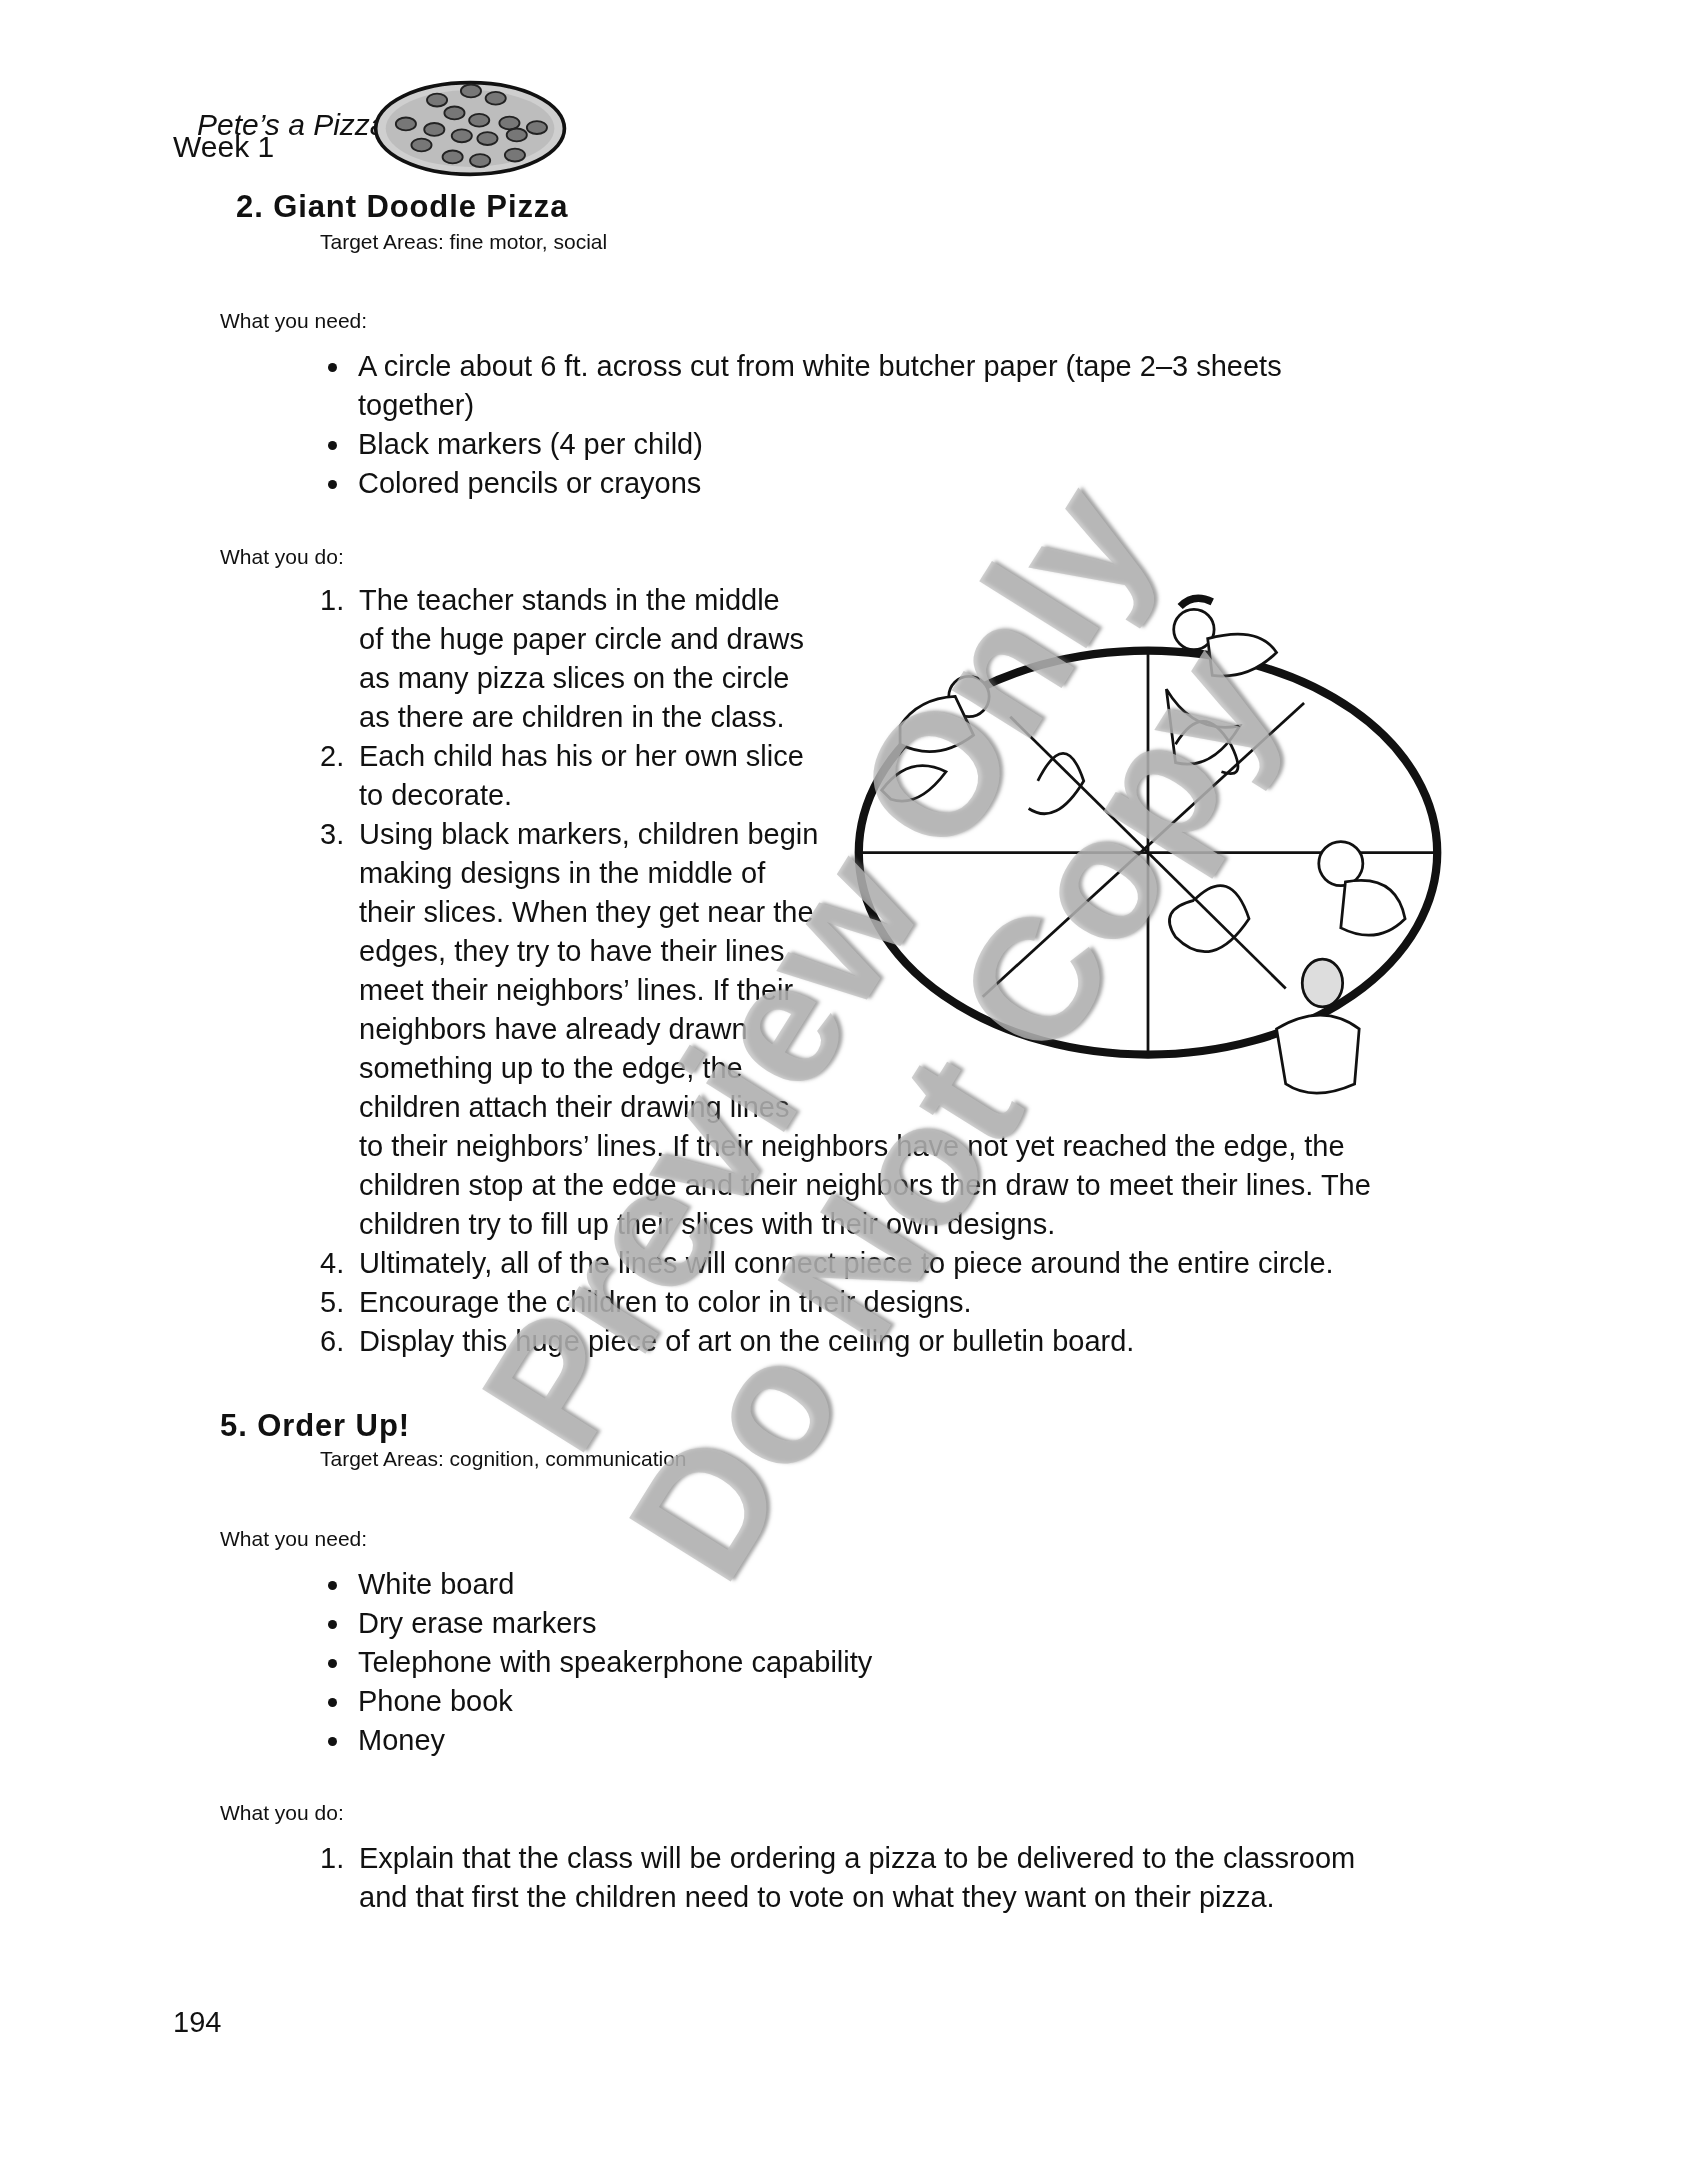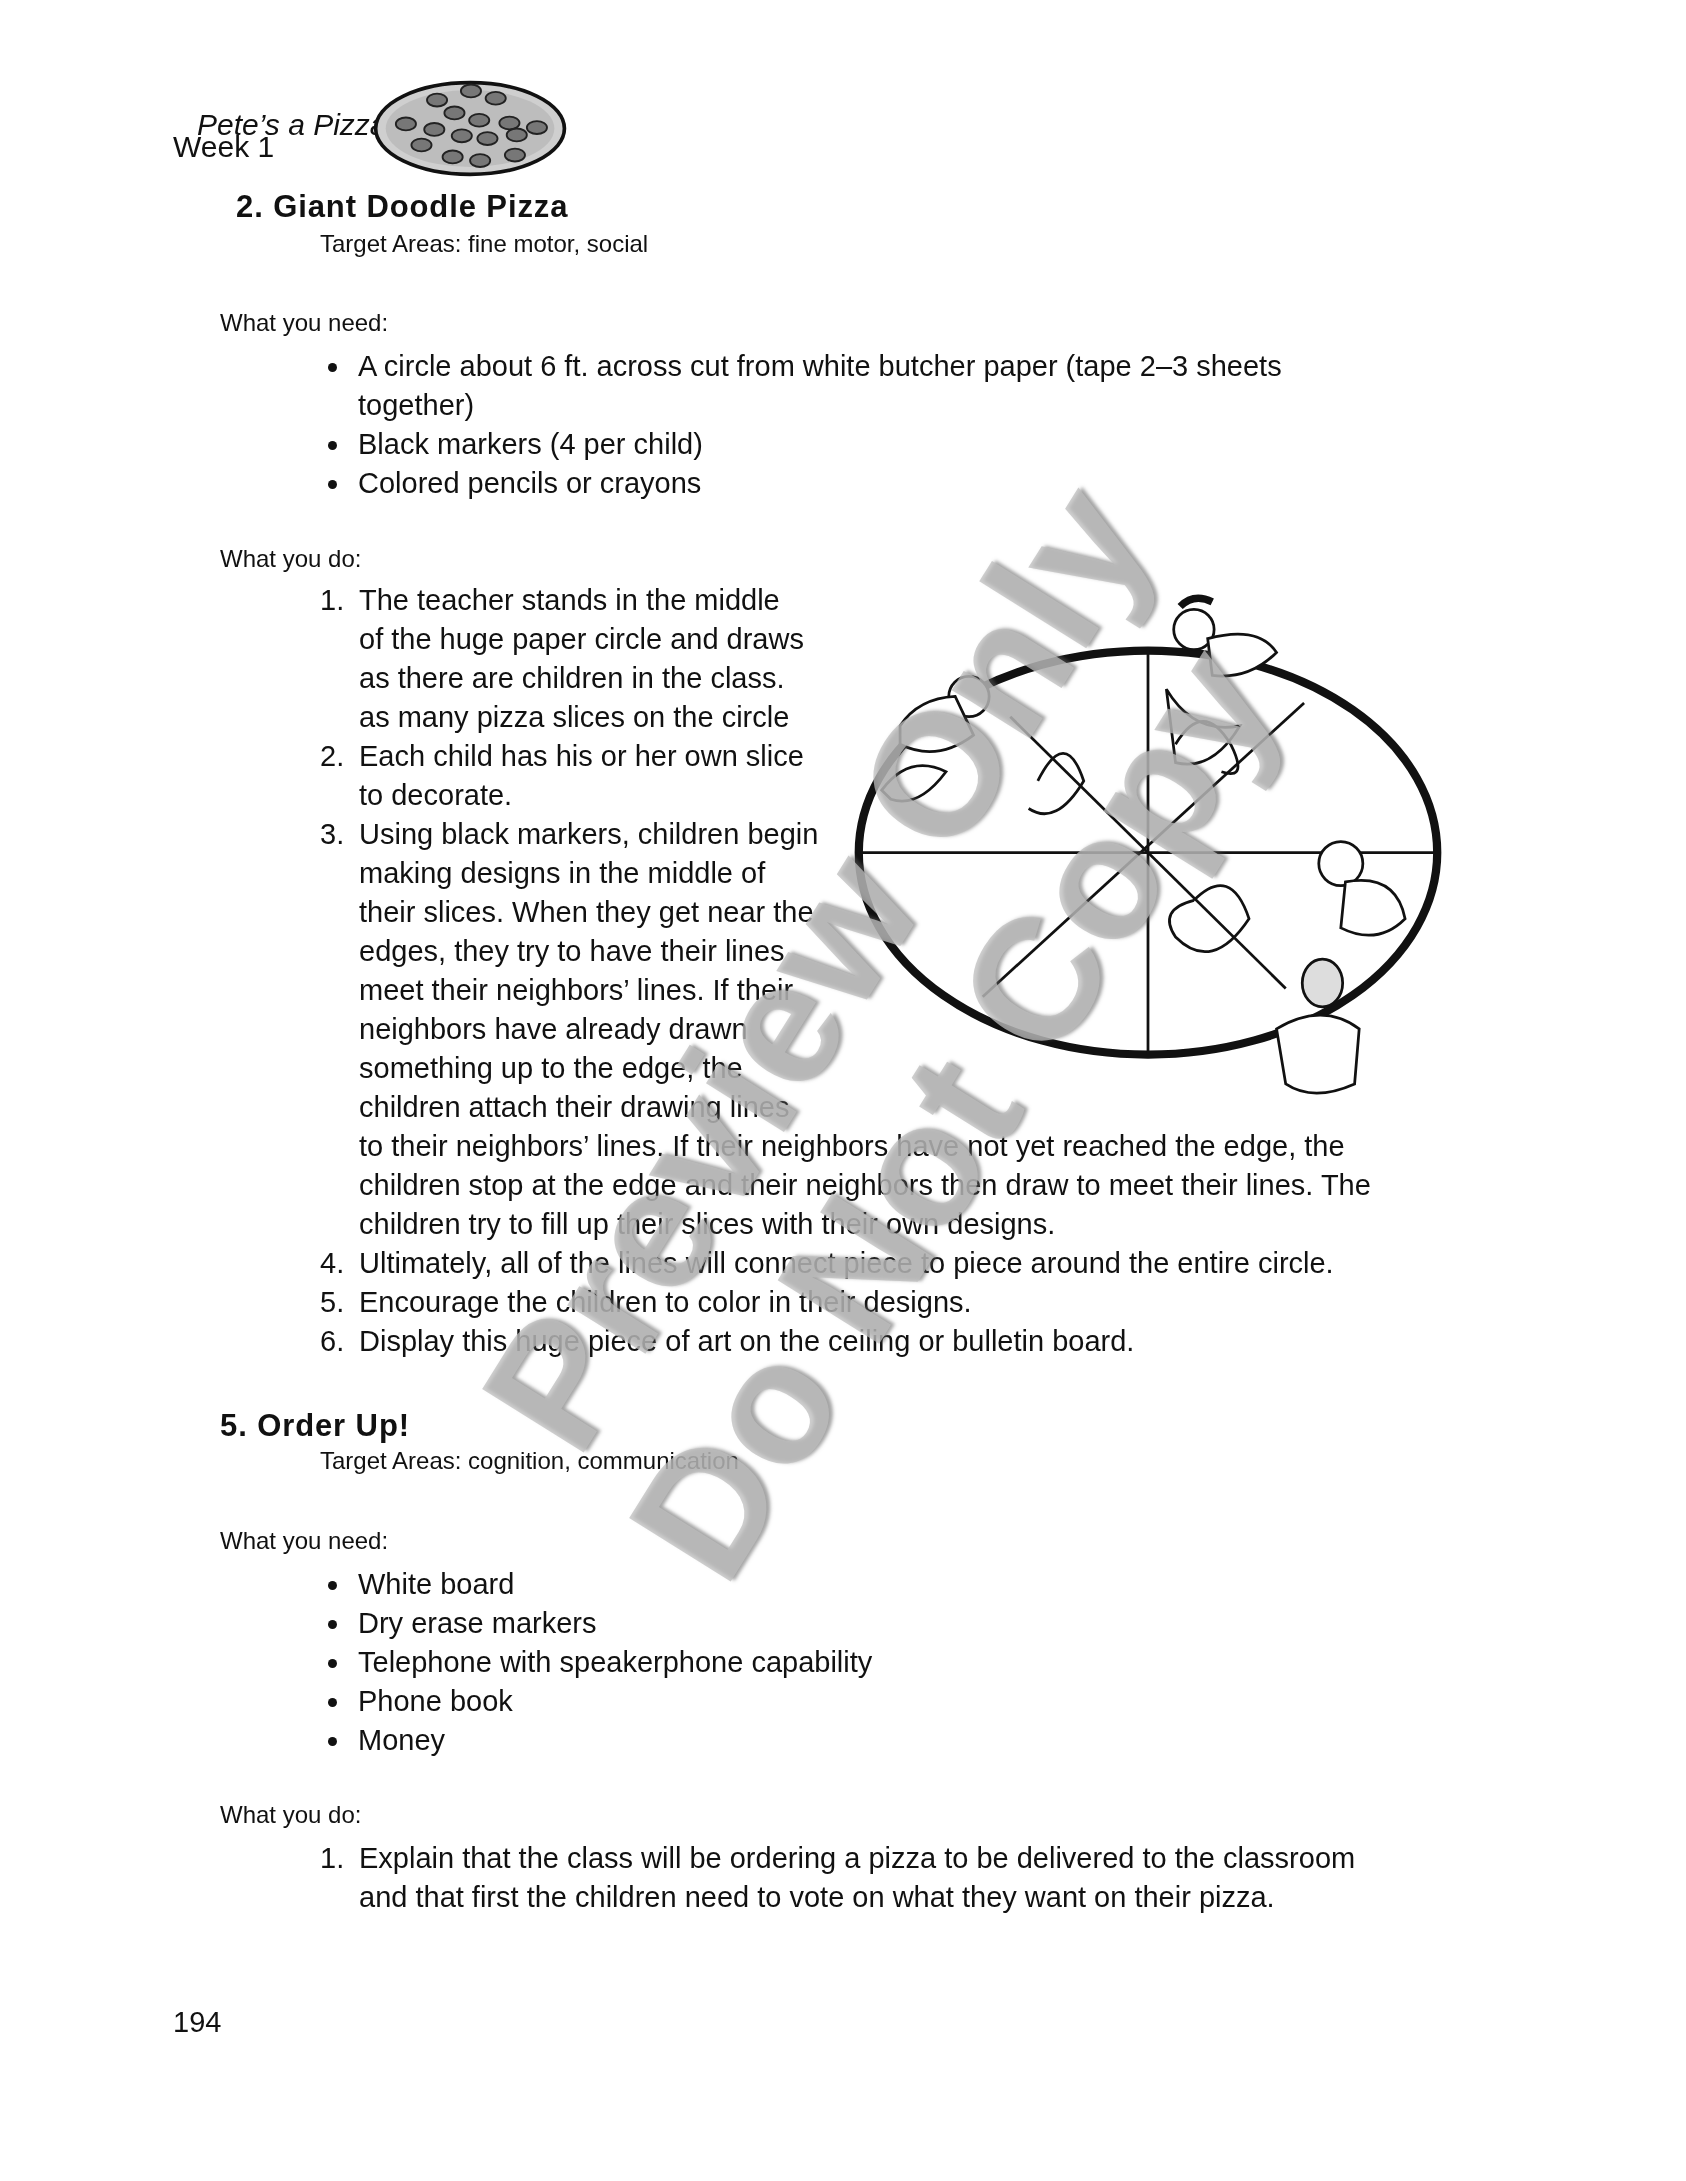--- a/index.html
+++ b/index.html
@@ -2,21 +2,21 @@
 <html style="font-size:14.7px"><head>
 <meta charset="utf-8">
 <style>
   html, body { margin:0; padding:0; background:#ffffff; }
   body { width:1686px; height:2182px; position:relative; overflow:hidden;
          font-family:"Liberation Sans", "DejaVu Sans", sans-serif; color:#111; }
   .abs { position:absolute; white-space:nowrap; }
   .hdr-title { left:173px; top:108px; font-size:30px; font-style:italic;margin-left:24px; }
   .hdr-week { left:173px; top:130px; font-size:30px; }
   .h2 { font-weight:bold; font-size:31px; letter-spacing:0.9px; }
-  .lbl { font-size:24px; }
+  .lbl { font-size:21px; }
   ul.bul { list-style:none; margin:0; padding:0; position:absolute; }
   ul.bul li { position:relative; padding-left:30px; font-size:29px; line-height:39px; }
   ul.bul li .dot { position:absolute; left:0; top:15.6px; width:9.2px; height:9.2px; border-radius:50%; background:#111; }
   ol.steps { list-style:none; margin:0; padding:0; position:absolute; }
   ol.steps li { position:relative; padding-left:39px; font-size:29px; line-height:39px; }
   ol.steps li .num { position:absolute; left:0; top:0; }
   .pageno { left:173px; top:2006px; font-size:29px; }
   .watermark { position:absolute; color:rgba(190,190,190,0.75); font-size:174px; font-weight:bold;
                text-shadow:2.8px 2.8px 3.7px rgba(90,90,90,0.55); transform-origin:left top; white-space:nowrap;
                font-family:"Liberation Sans", sans-serif; pointer-events:none; }
@@ -58,22 +58,22 @@
   <li><span class="dot"></span><span>Black markers (4 per child)</span></li>
   <li><span class="dot"></span><span>Colored pencils or crayons</span></li>
 </ul>
 <div class="abs lbl" style="left:220px;top:545px">What you do:</div>
 
 <ol class="steps" style="left:320px;top:581px">
   <li>
       <span class="num">1.</span>
     <div>The teacher stands in the middle</div>
       <div>of the huge paper circle and draws</div>
+      <div>as many pizza slices on the circle</div>
       <div>as there are children in the class.</div>
-      <div>as many pizza slices on the circle</div>
     </li>
   <li>
       <span class="num">2.</span>
     <div>Each child has his or her own slice</div>
       <div>to decorate.</div>
     </li>
   <li>
       <span class="num">3.</span>
     <div>Using black markers, children begin</div>
       <div>making designs in the middle of</div>

